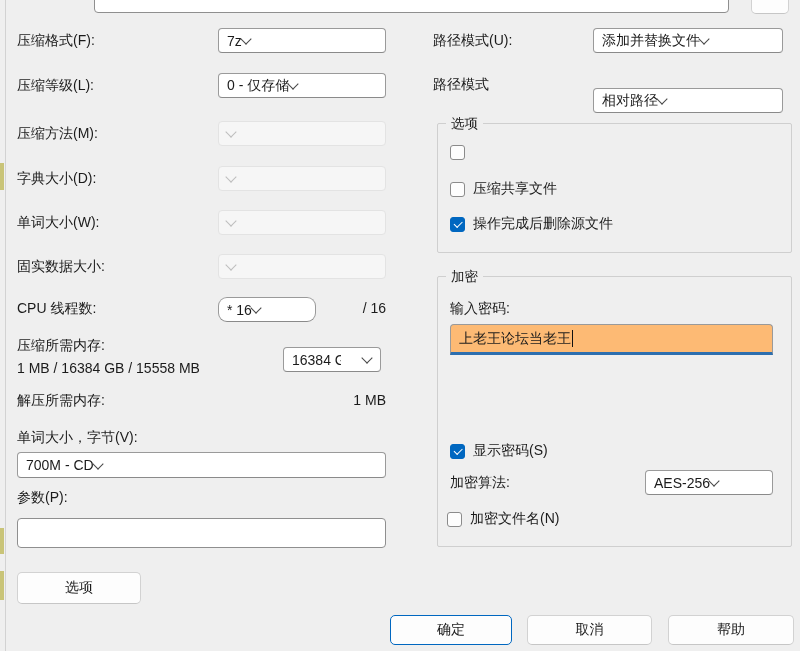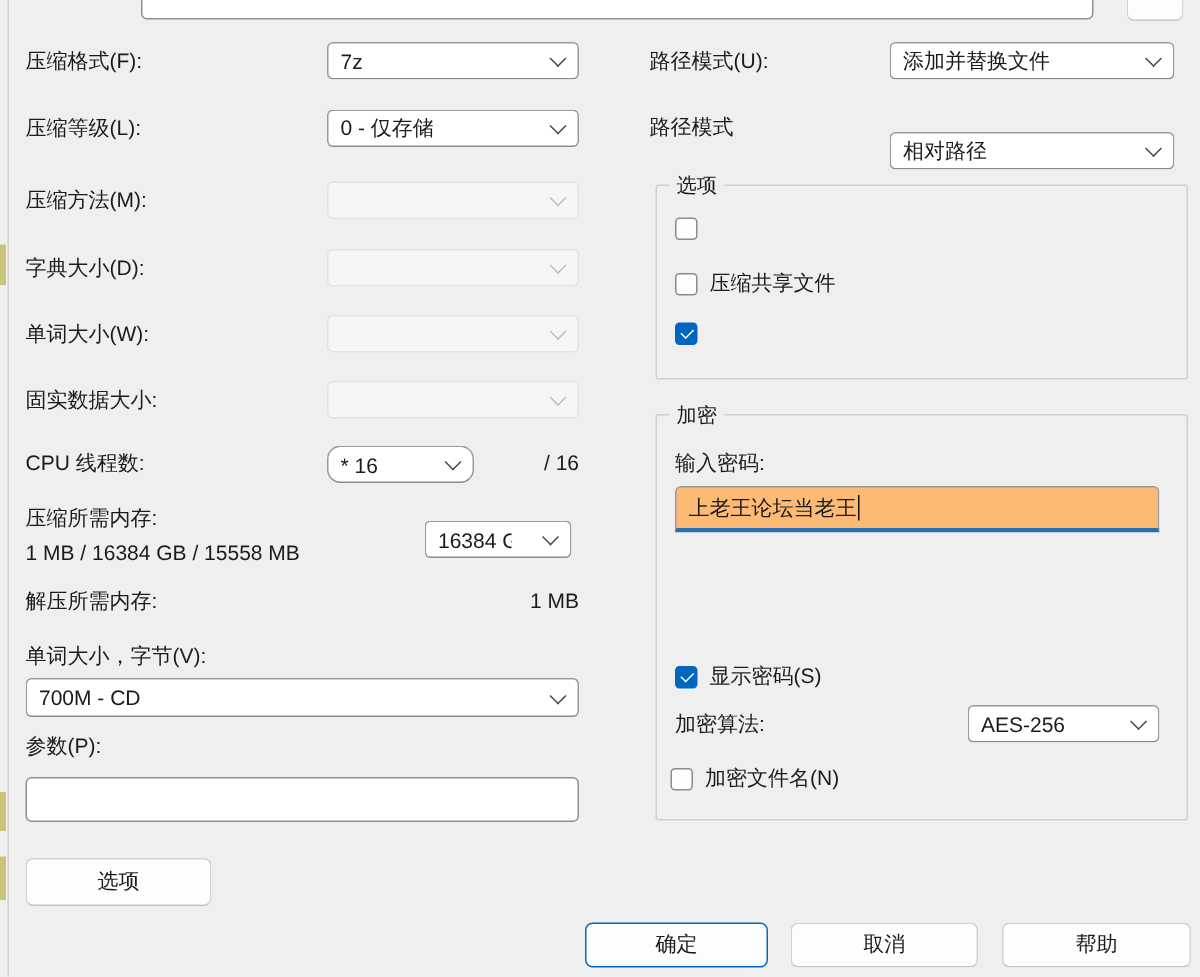--- a/index.html
+++ b/index.html
@@ -9,21 +9,21 @@
     font-family:"Liberation Sans","DejaVu Sans",sans-serif;
     color:#1b1b1b;font-size:14px;
   }
   .label{position:absolute;white-space:nowrap;line-height:17px;}
   .val-right{position:absolute;text-align:right;white-space:nowrap;}
 
   
   .dd{
     position:absolute;height:25px;box-sizing:border-box;
     background:#ffffff;border:1px solid #9a9a9a;border-bottom-color:#8a8a8a;
-    border-radius:4px;display:flex;align-items:center;justify-content:space-between;
+    border-radius:4px;display:flex;align-items:center;
     padding:0 9px 0 8px;cursor:default;
   }
   .dd .chev{
     width:7px;height:7px;border-right:1.4px solid #474747;border-bottom:1.4px solid #474747;
     transform:rotate(45deg);margin-top:-3px;flex:0 0 auto;
   }
   .dd.disabled{background:#f6f6f6;border-color:#e3e3e3;}
   .dd.disabled .chev{border-color:#bdbdbd;}
   .dd .dd-val{overflow:hidden;white-space:nowrap;}
 
@@ -152,20 +152,21 @@
 </div>
 <div class="cbrow" style="left:450px;top:145px;">
   <span class="cb"></span>
 </div>
 <div class="cbrow" style="left:450px;top:180px;">
   <span class="cb"></span>
   <span>压缩共享文件</span>
 </div>
 <div class="cbrow" style="left:450px;top:215px;">
   <span class="cb checked"></span>
+  <span>操作完成后删除源文件</span>
 </div>
 
 <div class="gb" style="left:437px;top:276px;width:353px;height:269px;">
   <span class="gb-title">加密</span>
 </div>
 <div class="label" style="left:450px;top:300px;">输入密码:</div>
 <div class="pw" style="left:450px;top:324px;width:323px;height:31px;">
   <span>上老王论坛当老王</span>
     <span class="caret"></span>
 </div>

